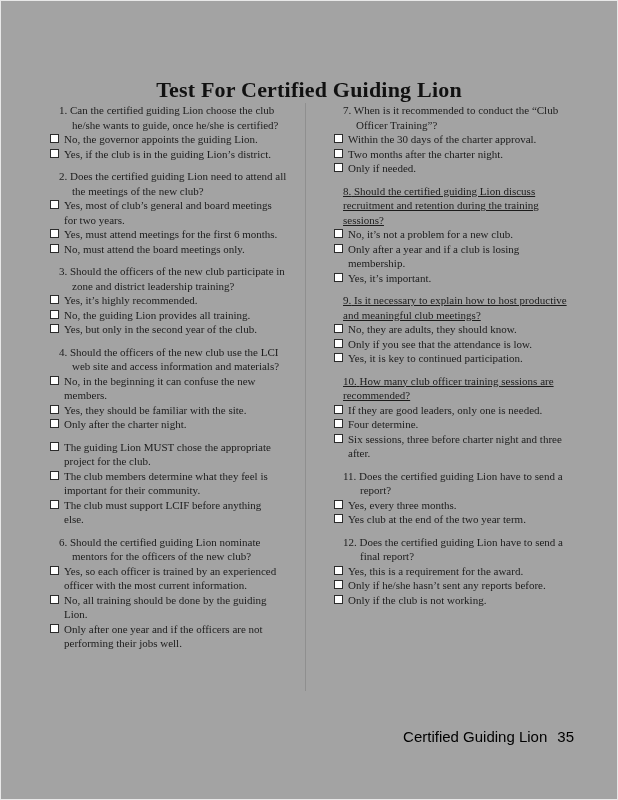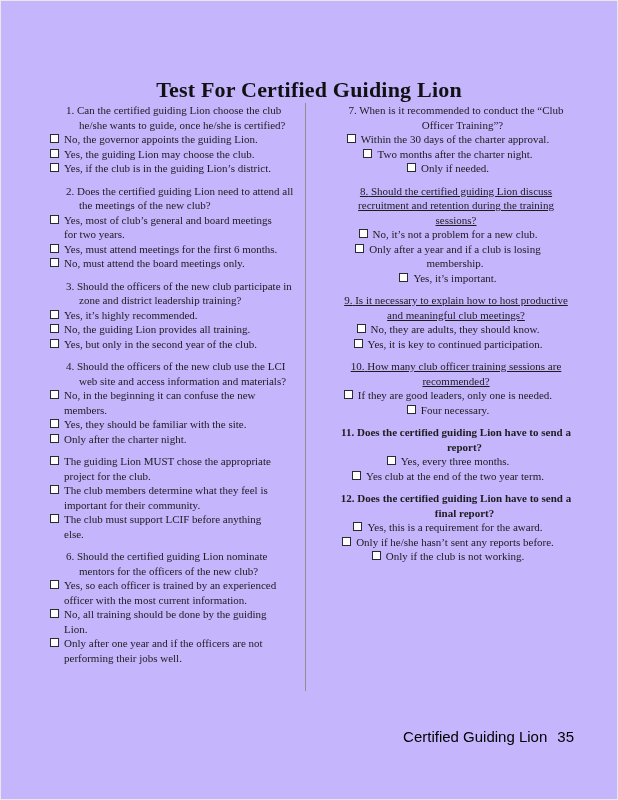--- a/index.html
+++ b/index.html
@@ -1,20 +1,20 @@
 <!DOCTYPE html>
 <html><head>
 <meta charset="utf-8">
 <style>
   html, body { margin: 0; padding: 0; background: #ffffff; }
   .page {
     position: relative;
     width: 618px;
     height: 800px;
-    background: #c4b5fd;
+    background: #a3a3a3;
     overflow: hidden;
     font-family: "Liberation Serif", serif;
     color: #1c1c1c;
     box-sizing: border-box;
     border: 1px solid #e8e8e8;
   }
   .title {
     position: absolute;
     top: 61px;
     left: 0;
@@ -32,28 +32,28 @@
     width: 1px;
     height: 588px;
   }
   .col {
     position: absolute;
     top: 102px;
     font-size: 11px;
     line-height: 14.5px;
   }
   .col.left  { left: 45px;  width: 254px; }
-  .col.right { left: 310px; width: 270px; text-align: center; }
+  .col.right { left: 329px; width: 270px; }
   .question { margin-bottom: 8px; }
   .q-line {
-    margin-left: 20px;
+    margin-left: 13px;
     white-space: pre-wrap;
   }
   .q-line.hang { padding-left: 13px; text-indent: -13px; }
-  .q-line.hang.dd { padding-left: 17px; text-indent: -17px; font-weight: bold; }
+  .q-line.hang.dd { padding-left: 17px; text-indent: -17px; }
   .q-line.flush { padding-left: 0; text-indent: 0; text-decoration: underline; }
   .option {
     padding-left: 18px;
     text-indent: -14px;
   }
   .checkbox {
     display: inline-block;
     width: 7px;
     height: 7px;
     border: 1px solid #2b2b2b;
@@ -75,21 +75,20 @@
 <body>
 
 <div class="page">
   <h1 class="title">Test For Certified Guiding Lion</h1>
 
   <div class="col left" id="col-left">
       <div class="question">
         <div class="q-line hang"><span>1.</span> <span class="opt-text">Can the certified guiding Lion choose the club
 he/she wants to guide, once he/she is certified?</span></div>
         <div class="option"><span class="checkbox" style="border-color: rgb(43, 43, 43);"></span><span class="opt-text">No, the governor appoints the guiding Lion.</span></div>
-        <div class="option"><span class="checkbox" style="border-color: rgb(43, 43, 43);"></span><span class="opt-text">Yes, the guiding Lion may choose the club.</span></div>
         <div class="option"><span class="checkbox" style="border-color: rgb(43, 43, 43);"></span><span class="opt-text">Yes, if the club is in the guiding Lion’s district.</span></div>
       </div>
       <div class="question">
         <div class="q-line hang"><span>2.</span> <span class="opt-text">Does the certified guiding Lion need to attend all
 the meetings of the new club?</span></div>
         <div class="option"><span class="checkbox" style="border-color: rgb(43, 43, 43);"></span><span class="opt-text">Yes, most of club’s general and board meetings
 for two years.</span></div>
         <div class="option"><span class="checkbox" style="border-color: rgb(43, 43, 43);"></span><span class="opt-text">Yes, must attend meetings for the first 6 months.</span></div>
         <div class="option"><span class="checkbox" style="border-color: rgb(43, 43, 43);"></span><span class="opt-text">No, must attend the board meetings only.</span></div>
       </div>
@@ -142,27 +141,30 @@
 sessions?</span></div>
         <div class="option"><span class="checkbox" style="border-color: rgb(43, 43, 43);"></span><span class="opt-text">No, it’s not a problem for a new club.</span></div>
         <div class="option"><span class="checkbox" style="border-color: rgb(43, 43, 43);"></span><span class="opt-text">Only after a year and if a club is losing
 membership.</span></div>
         <div class="option"><span class="checkbox" style="border-color: rgb(43, 43, 43);"></span><span class="opt-text">Yes, it’s important.</span></div>
       </div>
       <div class="question">
         <div class="q-line flush"><span>9.</span> <span class="opt-text">Is it necessary to explain how to host productive
 and meaningful club meetings?</span></div>
         <div class="option"><span class="checkbox" style="border-color: rgb(43, 43, 43);"></span><span class="opt-text">No, they are adults, they should know.</span></div>
+        <div class="option"><span class="checkbox" style="border-color: rgb(43, 43, 43);"></span><span class="opt-text">Only if you see that the attendance is low.</span></div>
         <div class="option"><span class="checkbox" style="border-color: rgb(43, 43, 43);"></span><span class="opt-text">Yes, it is key to continued participation.</span></div>
       </div>
       <div class="question">
         <div class="q-line flush dd"><span>10.</span> <span class="opt-text">How many club officer training sessions are
 recommended?</span></div>
         <div class="option"><span class="checkbox" style="border-color: rgb(43, 43, 43);"></span><span class="opt-text">If they are good leaders, only one is needed.</span></div>
-        <div class="option"><span class="checkbox" style="border-color: rgb(43, 43, 43);"></span><span class="opt-text">Four necessary.</span></div>
+        <div class="option"><span class="checkbox" style="border-color: rgb(43, 43, 43);"></span><span class="opt-text">Four determine.</span></div>
+        <div class="option"><span class="checkbox" style="border-color: rgb(43, 43, 43);"></span><span class="opt-text">Six sessions, three before charter night and three
+after.</span></div>
       </div>
       <div class="question">
         <div class="q-line hang dd"><span>11.</span> <span class="opt-text">Does the certified guiding Lion have to send a
 report?</span></div>
         <div class="option"><span class="checkbox" style="border-color: rgb(43, 43, 43);"></span><span class="opt-text">Yes, every three months.</span></div>
         <div class="option"><span class="checkbox" style="border-color: rgb(43, 43, 43);"></span><span class="opt-text">Yes club at the end of the two year term.</span></div>
       </div>
       <div class="question">
         <div class="q-line hang dd"><span>12.</span> <span class="opt-text">Does the certified guiding Lion have to send a
 final report?</span></div>

